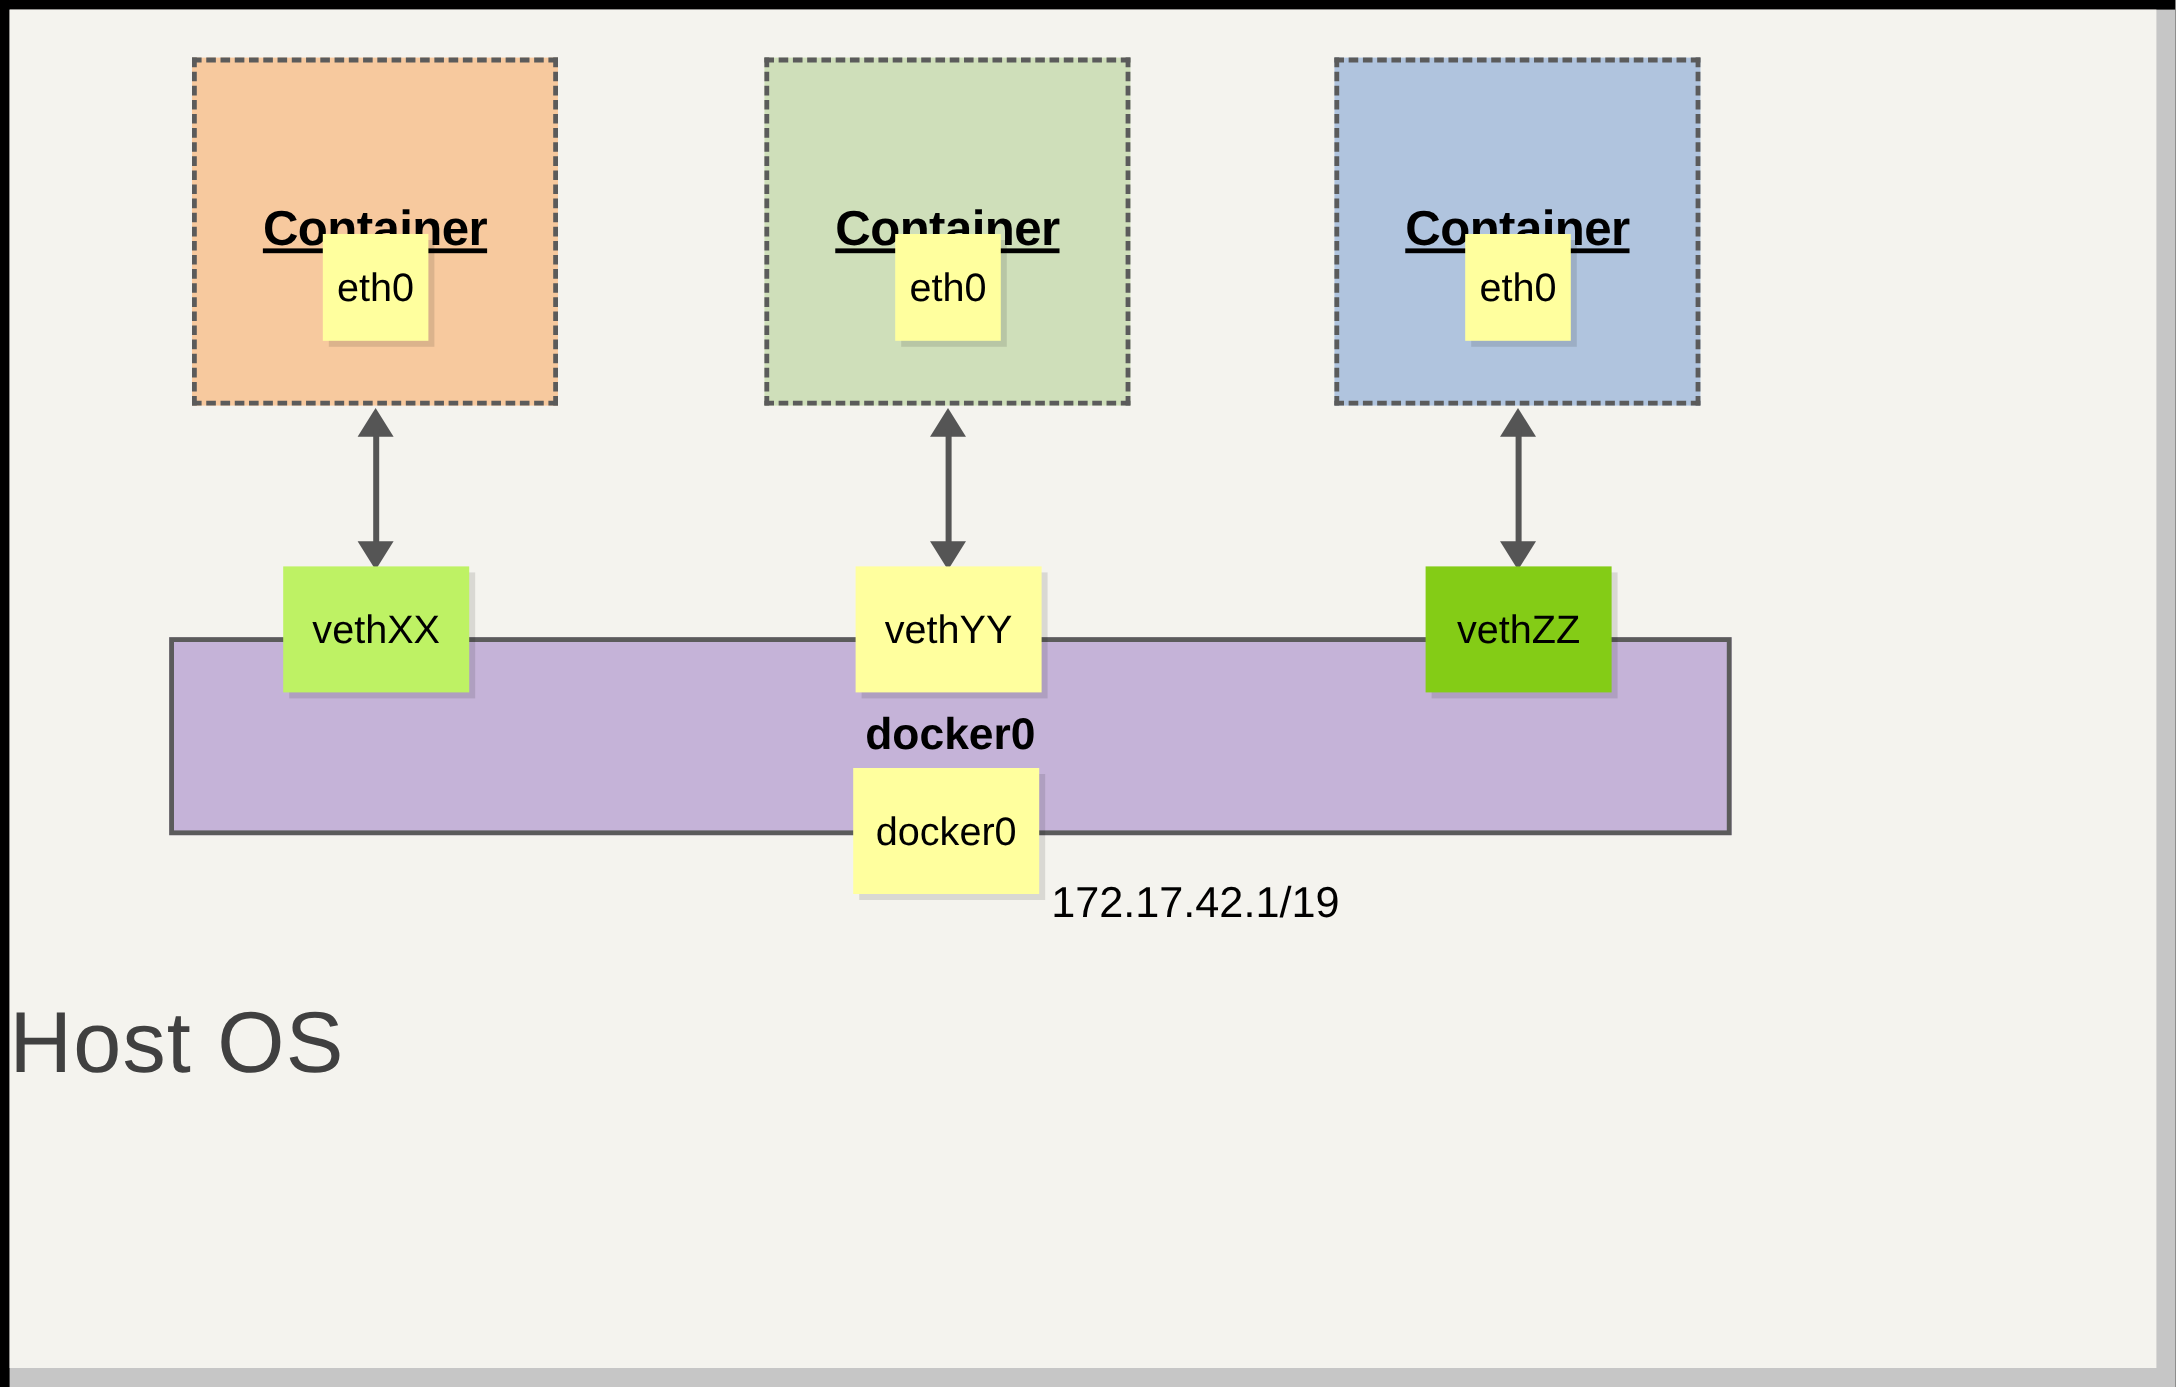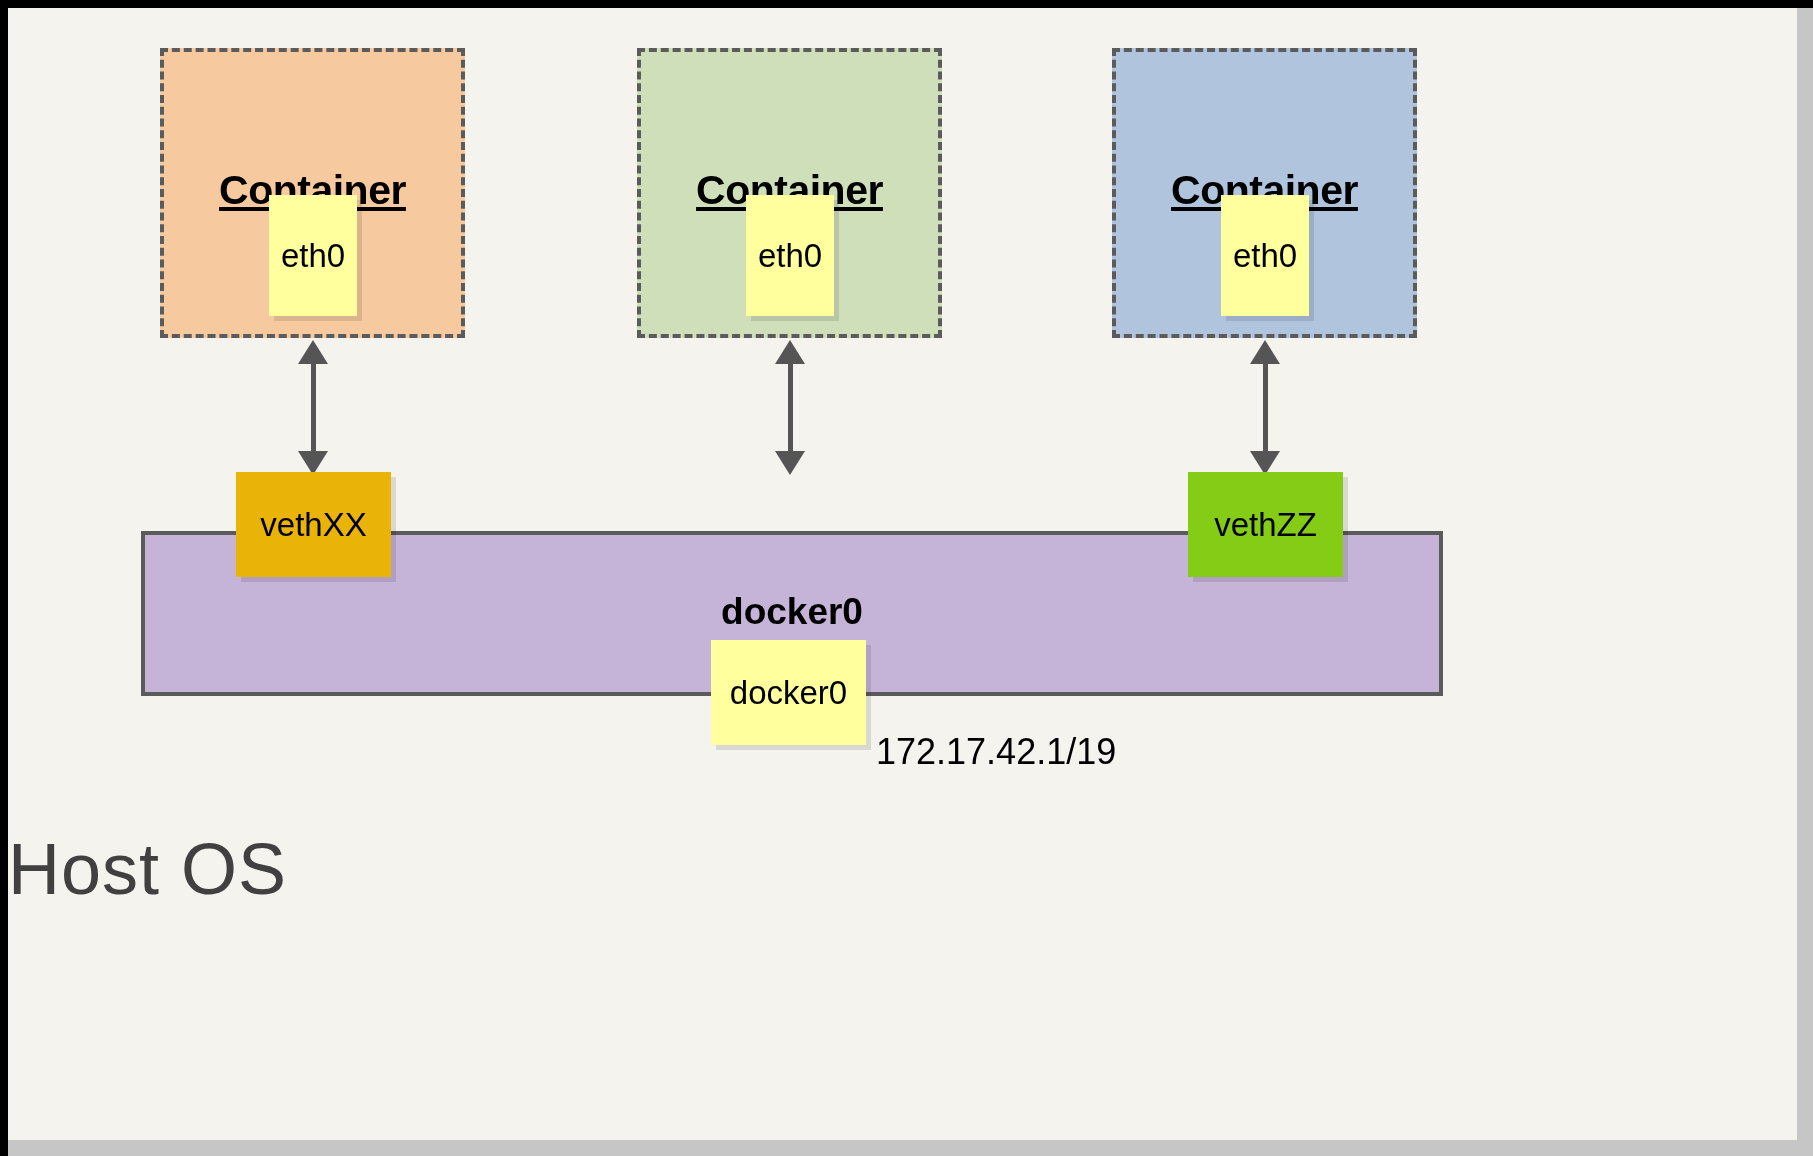--- a/index.html
+++ b/index.html
@@ -66,21 +66,21 @@
     display:flex;
     align-items:center;
     justify-content:center;
     color:#000;
     font-size:33px;
     line-height:1;
     z-index:6;
   }
   .ybox.eth{
     width:88px;
-    height:121px;
+    height:89px;
     top:187px;
   }
   .ybox.veth{
     width:155px;
     height:105px;
     top:464px;
   }
   .ybox.docker0tag{
     width:155px;
     height:105px;
@@ -202,21 +202,22 @@
     <div class="arrow" style="left:1250px;">
       <div class="head-up"></div>
       <div class="shaft"></div>
       <div class="head-down"></div>
     </div>
 
     <div id="bridge" style="background: rgb(197, 179, 216); border-color: rgb(91, 91, 91);">
       <div id="bridge-label">docker0</div>
     </div>
 
-    <div class="ybox veth" id="veth-1" style="left: 228px; background: #eab308;">vethXX</div>
+    <div class="ybox veth" id="veth-1" style="left: 228px; background: #bef264;">vethXX</div>
+    <div class="ybox veth" id="veth-2" style="left: 705px; background: rgb(255, 255, 158);">vethYY</div>
     <div class="ybox veth" id="veth-3" style="left: 1180px; background: #84cc16;">vethZZ</div>
 
     <div class="ybox docker0tag" id="docker0-tag" style="background: rgb(255, 255, 158);">docker0</div>
 
     <div id="ip-label">172.17.42.1/19</div>
 
     <div id="host-os">Host OS</div>
 
   </div>
 </div>

